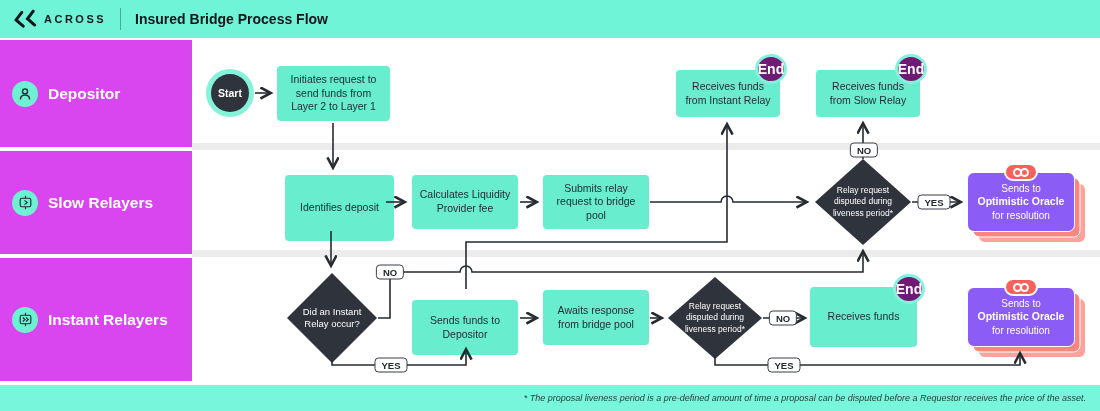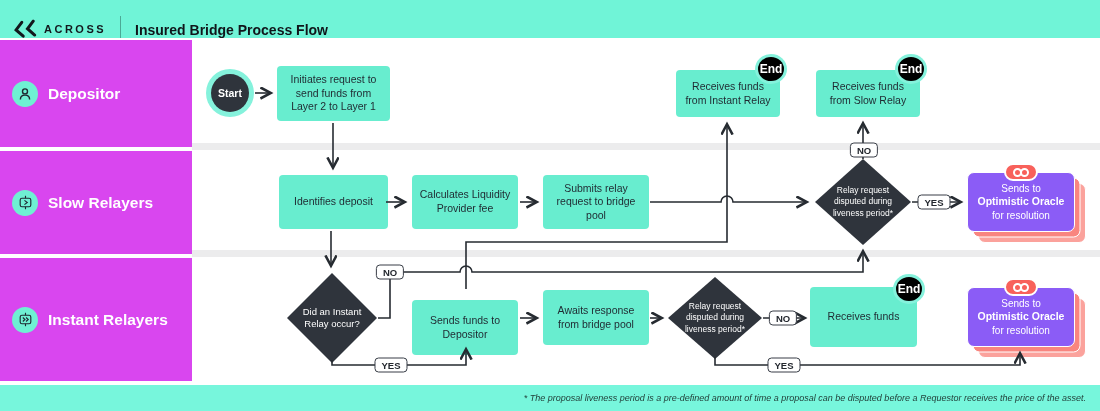--- a/index.html
+++ b/index.html
@@ -1,38 +1,38 @@
 <!DOCTYPE html>
 <html><head>
 <meta charset="utf-8">
 <style>
   html,body{margin:0;padding:0;background:#fff;font-family:"Liberation Sans",sans-serif;}
   #stage{position:relative;width:1100px;height:411px;overflow:hidden;background:#fff;}
 
   
-  .header{position:absolute;left:0;top:0;width:1100px;height:38px;background:#70F4D7;display:flex;align-items:flex-end;}
+  .header{position:absolute;left:0;top:0;width:1100px;height:38px;background:#70F4D7;display:flex;align-items:center;}
   .brand{display:flex;align-items:center;gap:8px;padding-left:14px;}
   .brand-name{font-size:11px;font-weight:800;letter-spacing:2.5px;color:#13181D;}
   .hdr-divider{width:1px;height:22px;background:rgba(10,30,25,.35);margin-left:14px;}
   .hdr-title{margin-left:14px;font-size:14px;font-weight:700;color:#10151A;}
 
   
   .lane-row{position:absolute;left:0;width:192px;background:#d946ef;display:flex;align-items:center;}
   .lane-icon{position:absolute;left:12px;width:26px;height:26px;border-radius:50%;background:#6FF0D3;display:flex;align-items:center;justify-content:center;}
   .lane-label{position:absolute;left:48px;color:#fff;font-size:15.5px;font-weight:700;}
 
   .band{position:absolute;left:192px;width:908px;height:7px;background:#ECECED;}
 
   
   .box{position:absolute;background:#68EDCF;border-radius:4px;color:#1F2931;font-size:10.5px;line-height:1.3;display:flex;align-items:center;justify-content:center;text-align:center;padding:4px 7px;box-sizing:border-box;z-index:2;}
   .diamond{position:absolute;background:#2F343C;clip-path:polygon(50% 0,100% 50%,50% 100%,0 50%);color:#fff;display:flex;align-items:center;justify-content:center;text-align:center;line-height:1.3;box-sizing:border-box;z-index:2;}
   .d-sm{font-size:8.5px;padding:0 16px;}
   .d-md{font-size:9.5px;padding:0 14px;}
   .startnode{position:absolute;left:211px;top:74px;width:38px;height:38px;border-radius:50%;background:#2F343C;color:#fff;font-size:10.5px;font-weight:700;display:flex;align-items:center;justify-content:center;box-shadow:0 0 0 5px #85F2DC;z-index:3;}
-  .endbadge{position:absolute;width:26px;height:24px;border-radius:50%;background:#000000;color:#fff;font-size:12px;font-weight:700;display:flex;align-items:center;justify-content:center;box-shadow:0 0 0 3px #85F2DC;z-index:6;}
+  .endbadge{position:absolute;width:26px;height:24px;border-radius:50%;background:#701a75;color:#fff;font-size:14px;font-weight:700;display:flex;align-items:center;justify-content:center;box-shadow:0 0 0 3px #85F2DC;z-index:6;}
 
   
   .tag{position:absolute;transform:translate(-50%,-50%);background:#fff;border:1.5px solid #383D46;border-radius:4px;padding:1px 6px;font-size:9.5px;font-weight:700;color:#23272E;z-index:7;}
 
   
   .oracle{position:absolute;width:108px;height:60px;z-index:3;}
   .oracle .layer{position:absolute;inset:0;border:1.5px solid #fff;border-radius:7px;box-sizing:border-box;}
   .oracle .l2{transform:translate(11px,11px);background:#FBA29C;}
   .oracle .l1{transform:translate(5.5px,5.5px);background:#F9857F;}
   .oracle .card{position:absolute;inset:0;background:#8b5cf6;border:1.5px solid #fff;border-radius:7px;color:#fff;display:flex;flex-direction:column;align-items:center;justify-content:center;font-size:10px;line-height:1.3;text-align:center;box-sizing:border-box;}
@@ -127,21 +127,21 @@
 
   <div class="startnode">Start</div>
   <div class="box" style="left:277px;top:66px;width:113px;height:55px;">Initiates request to send funds from Layer 2 to Layer 1</div>
 
   <div class="box" style="left:676px;top:70px;width:104px;height:47px;">Receives funds from Instant Relay</div>
   <div class="endbadge" style="left:758px;top:57px;">End</div>
 
   <div class="box" style="left:816px;top:70px;width:104px;height:47px;">Receives funds from Slow Relay</div>
   <div class="endbadge" style="left:898px;top:57px;">End</div>
 
-  <div class="box" style="left:279px;top:175px;width:109px;height:54px;">Identifies deposit</div>
+  <div class="box" style="left:285px;top:175px;width:109px;height:66px;">Identifies deposit</div>
   <div class="box" style="left:412px;top:175px;width:106px;height:54px;">Calculates Liquidity Provider fee</div>
   <div class="box" style="left:543px;top:175px;width:106px;height:54px;">Submits relay request to bridge pool</div>
   <div class="diamond d-sm" style="left:815px;top:159px;width:96px;height:86px;">Relay request disputed during liveness period*</div>
 
   <div class="oracle" style="left:967px;top:172px;">
     <div class="layer l2"></div>
     <div class="layer l1"></div>
     <div class="card">
       <span>Sends to</span>
       <b>Optimistic Oracle</b>

